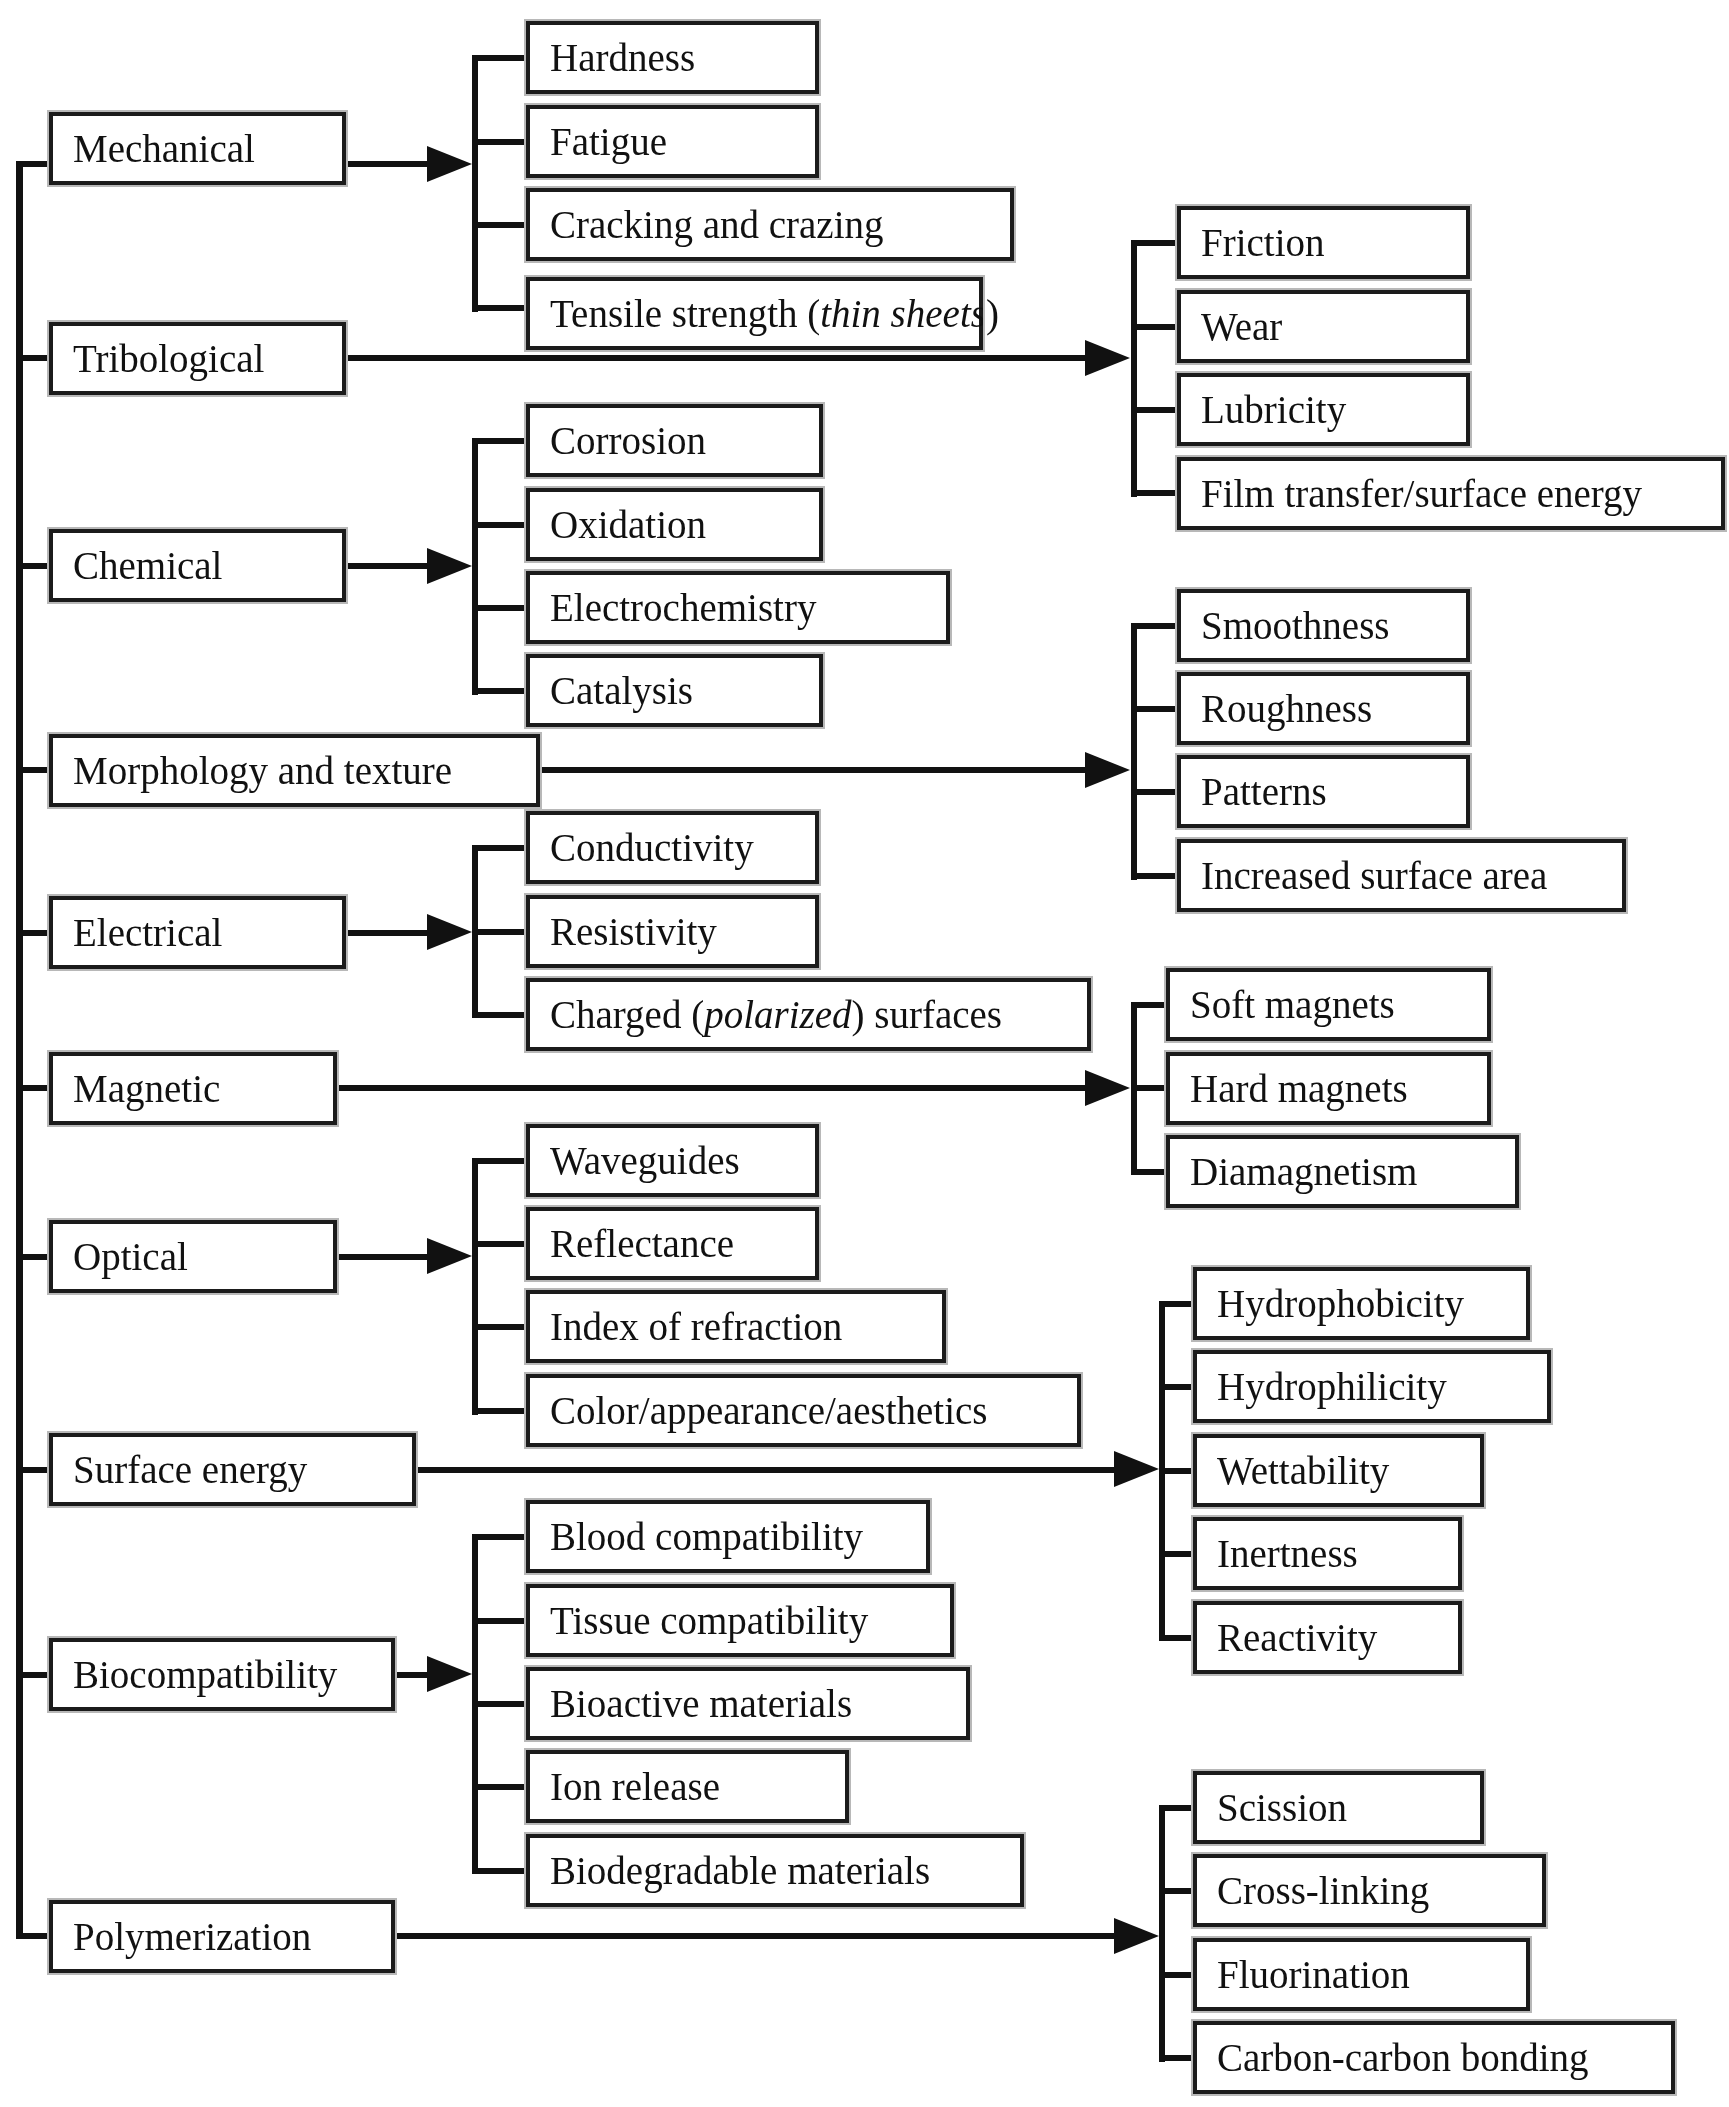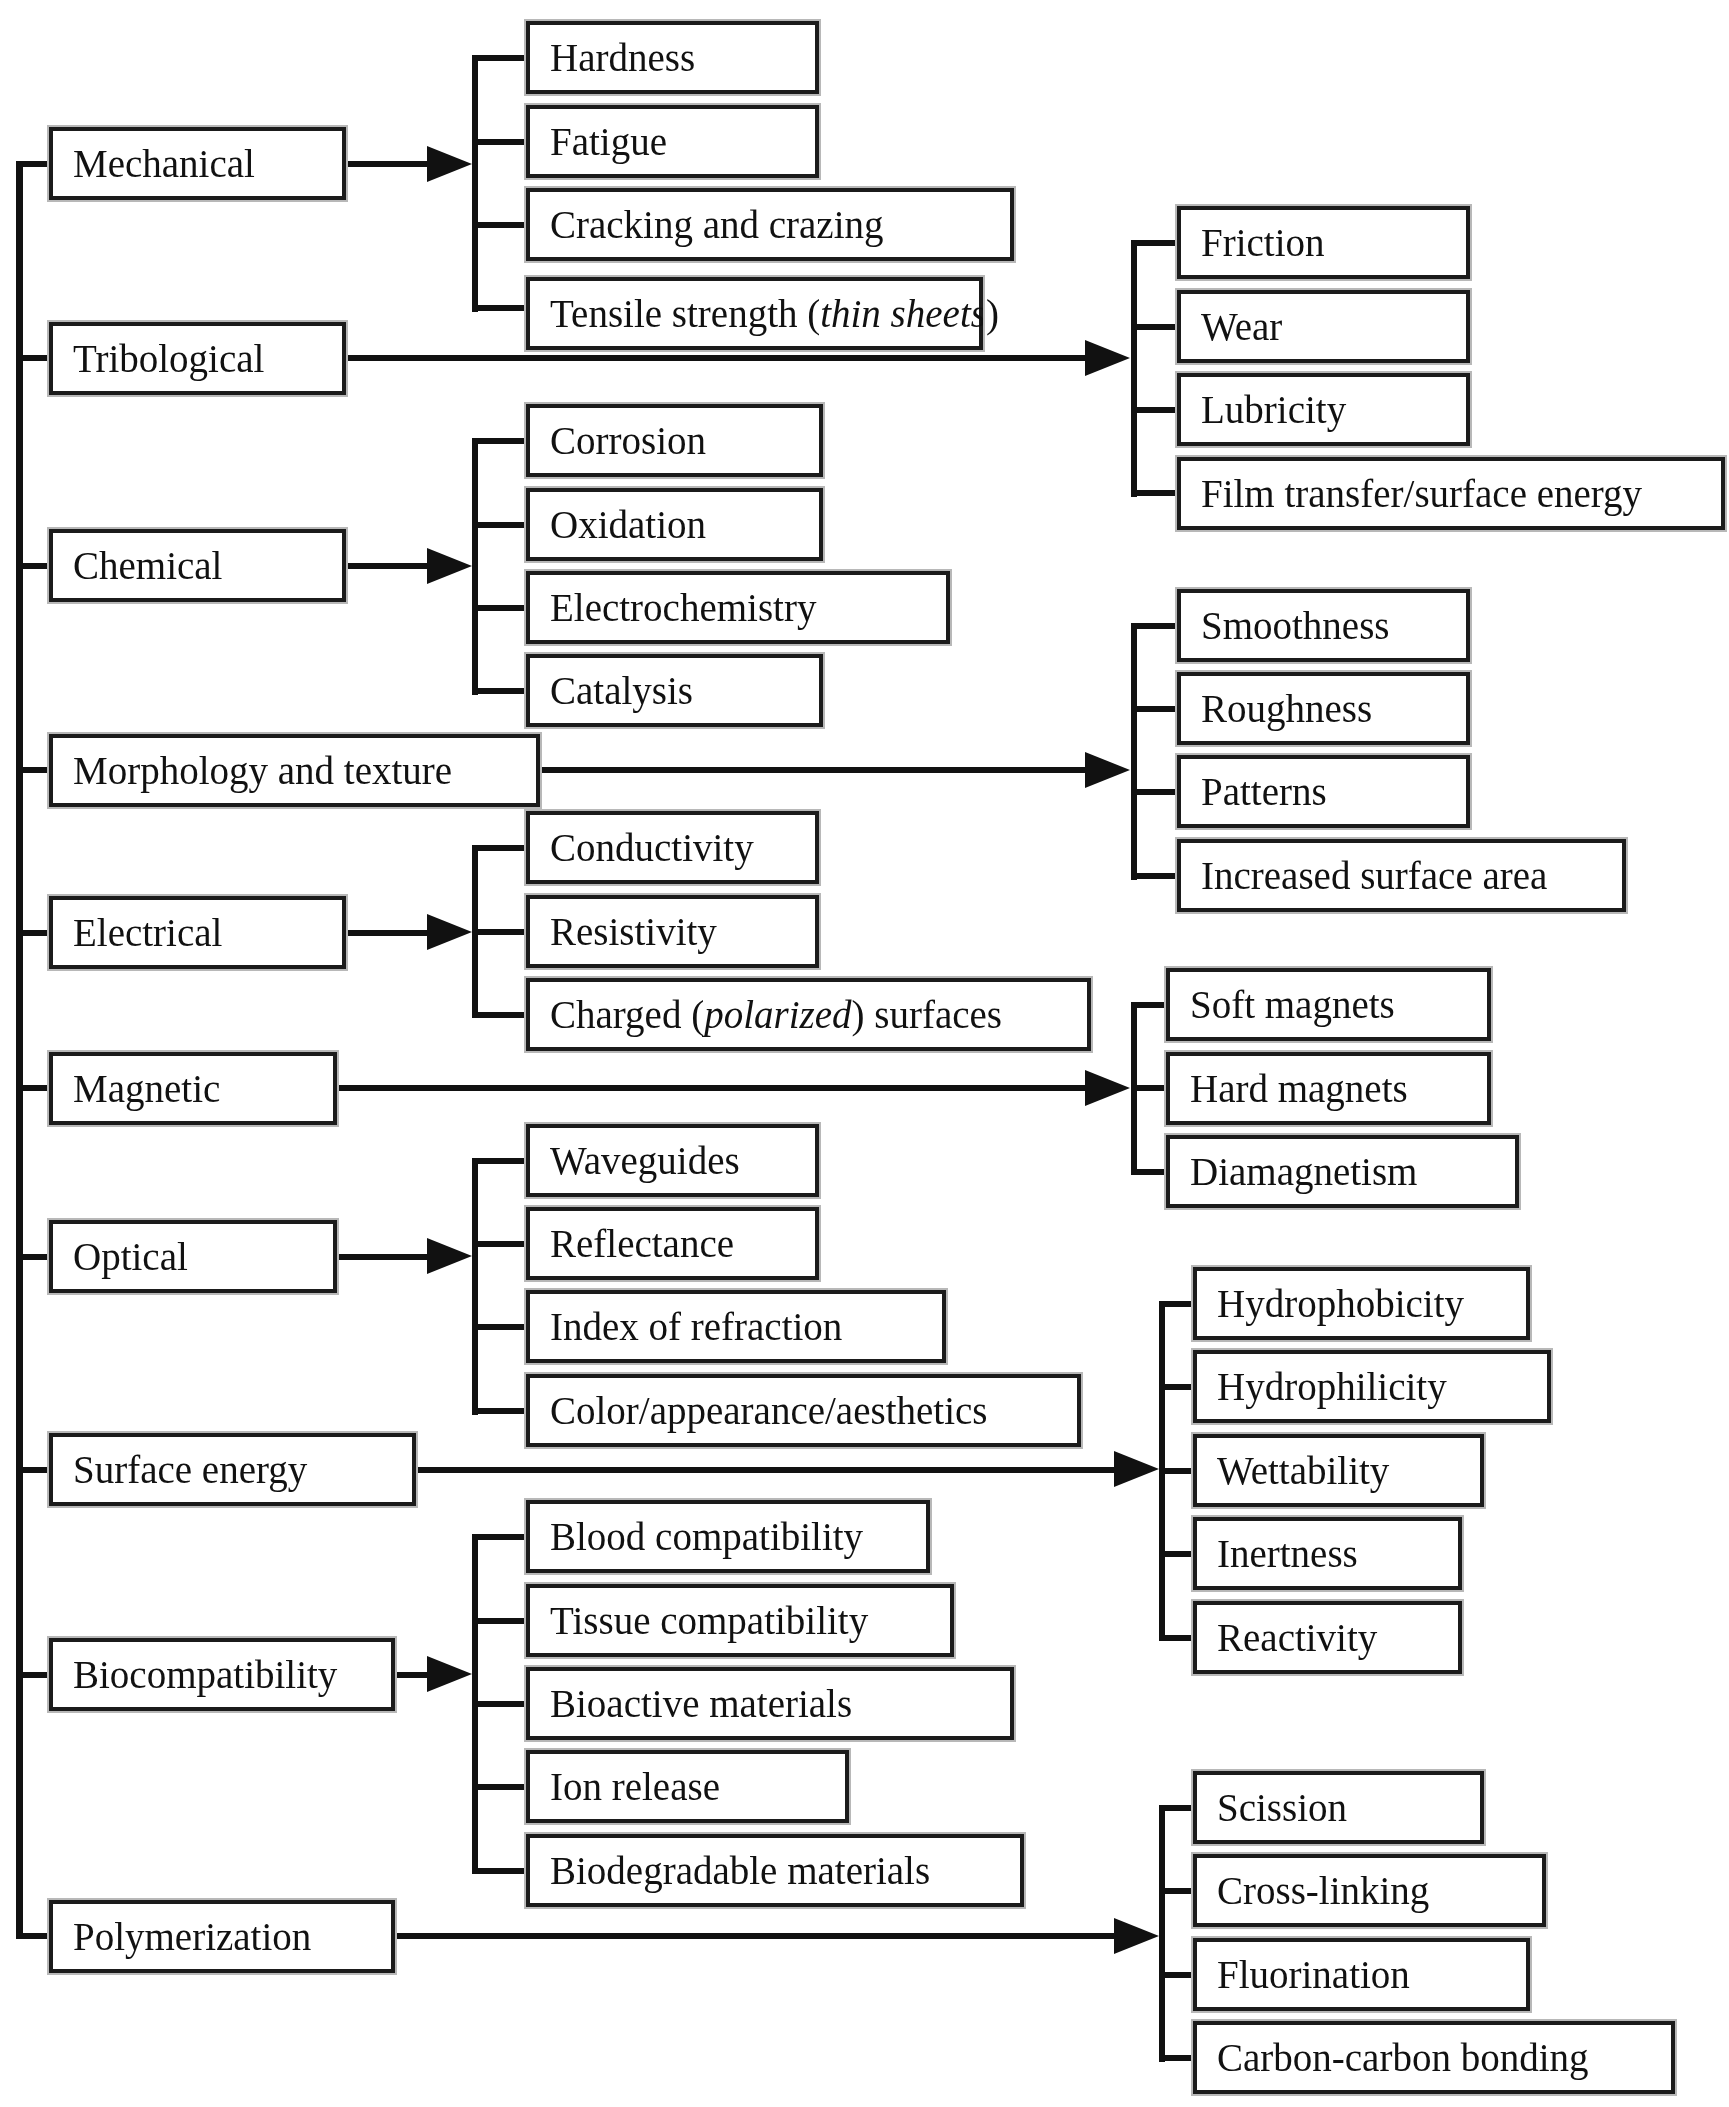--- a/index.html
+++ b/index.html
@@ -28,21 +28,21 @@
   <div class="line hline" style="left:15.5px;top:355px;width:40px"></div>
   <div class="line hline" style="left:15.5px;top:563px;width:40px"></div>
   <div class="line hline" style="left:15.5px;top:767px;width:40px"></div>
   <div class="line hline" style="left:15.5px;top:930px;width:40px"></div>
   <div class="line hline" style="left:15.5px;top:1085px;width:40px"></div>
   <div class="line hline" style="left:15.5px;top:1254px;width:40px"></div>
   <div class="line hline" style="left:15.5px;top:1467px;width:40px"></div>
   <div class="line hline" style="left:15.5px;top:1672px;width:40px"></div>
   <div class="line hline" style="left:15.5px;top:1933px;width:40px"></div>
 
-  <div class="box" style="left:49px;top:127px;width:297px">
+  <div class="box" style="left:49px;top:112px;width:297px">
       <span>Mechanical</span>
     </div>
   <div class="box" style="left:49px;top:322px;width:297px">
       <span>Tribological</span>
     </div>
   <div class="box" style="left:49px;top:529px;width:297px">
       <span>Chemical</span>
     </div>
   <div class="box" style="left:49px;top:734px;width:491px">
       <span>Morphology and texture</span>
@@ -229,21 +229,21 @@
   <div class="line hline" style="left:478px;top:1618px;width:48px"></div>
   <div class="line hline" style="left:478px;top:1701px;width:48px"></div>
   <div class="line hline" style="left:478px;top:1784px;width:48px"></div>
   <div class="line hline" style="left:478px;top:1868px;width:48px"></div>
   <div class="box" style="left:526px;top:1500px;width:404px">
       <span>Blood compatibility</span>
     </div>
   <div class="box" style="left:526px;top:1584px;width:428px">
       <span>Tissue compatibility</span>
     </div>
-  <div class="box" style="left:526px;top:1667px;width:488px">
+  <div class="box" style="left:526px;top:1667px;width:444px">
       <span>Bioactive materials</span>
     </div>
   <div class="box" style="left:526px;top:1750px;width:323px">
       <span>Ion release</span>
     </div>
   <div class="box" style="left:526px;top:1834px;width:498px">
       <span>Biodegradable materials</span>
     </div>
 
   <div class="line hline" style="left:391px;top:1933px;width:725px"></div>

